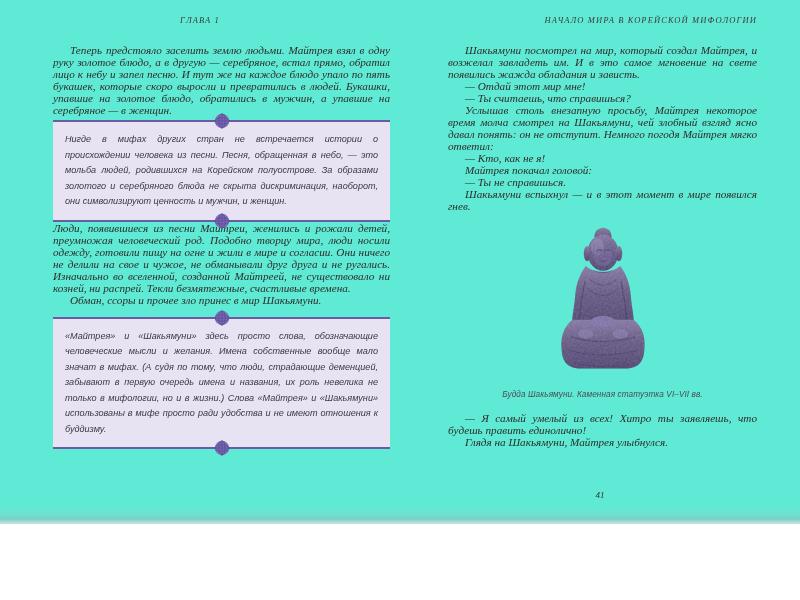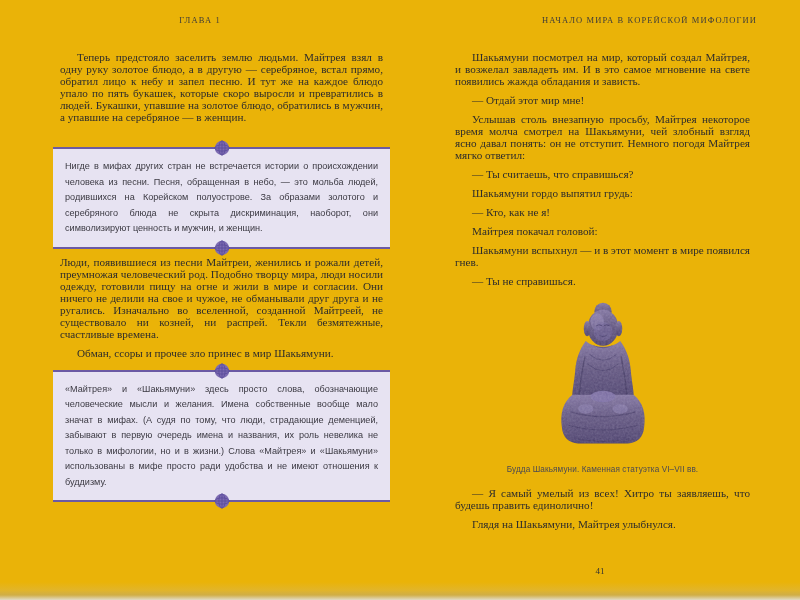--- a/index.html
+++ b/index.html
@@ -1,48 +1,48 @@
 <!DOCTYPE html>
 <html style="--accent-purple: #6b5aa4; --box-background: #e7e3f2; --box-border: #6b5aa4; --ornament-purple: #7d6bb2; --statue-purple: #5e5285;"><head>
 <meta charset="utf-8">
 <style>
   html,body { margin:0; padding:0; background:#ffffff; }
   .spread {
-    position:relative; width:800px; height:600px; background:#eab308;
-    overflow:hidden; font-family:"Liberation Serif", serif; color:#2f2d2b;
+    position:relative; width:800px; height:524px; background:#5eead4;
+    overflow:hidden; font-family:"Liberation Serif", serif; color:#2f2d2b;font-style:italic;
   }
   .page { position:absolute; top:0; height:100%; }
   .page-left  { left:0;   width:400px; }
   .page-right { left:400px; width:400px; }
 
   .running-head {
     position:absolute; top:15px; font-family:"Liberation Serif", serif;
     font-size:8.5px; letter-spacing:1.1px; color:#3e3c3a; white-space:nowrap;
   }
   .rh-left  { left:0; right:0; text-align:center; }
   .rh-right { right:43px; text-align:left; }
 
   .column { position:absolute; top:44px; }
   .column-l { left:53px;  width:337px; }
   .column-r { left:48px;  width:309px; }
 
   .body-text p {
-    margin:7px; font-size:11.2px; text-align:justify; text-indent:17px;
+    margin:0; font-size:11.2px; text-align:justify; text-indent:17px;
     color:#2f2d2b;
   }
   p.no-indent { text-indent:0; }
 
   .info-box {
     position:relative;
     background:var(--box-background, #e7e3f2);
     border-top:2px solid var(--box-border, #6b5aa4);
     border-bottom:2px solid var(--box-border, #6b5aa4);
     padding:10px 12px;
   }
-  .info-box-1 { margin-top:24px; }
+  .info-box-1 { margin-top:4px; }
   .info-box-2 { margin-top:11px; }
   .box-text {
     font-family:"Liberation Sans", sans-serif; font-size:9.1px;
     line-height:15.5px; color:#3b3942; text-align:justify;
   }
   .ornament {
     position:absolute; left:50%; transform:translateX(-50%);
     width:16px; height:16px; line-height:0;
   }
   .ornament.top    { top:-9px; }
@@ -146,27 +146,26 @@
     </div>
 
   </div>
 
   <div class="page page-right">
     <div class="running-head rh-right">НАЧАЛО МИРА В КОРЕЙСКОЙ МИФОЛОГИИ</div>
 
     <div class="column column-r body-text">
       <p>Шакьямуни посмотрел на мир, который создал Майтрея, и возжелал завладеть им. И в это самое мгновение на свете появились жажда обладания и зависть.</p>
       <p>— Отдай этот мир мне!</p>
+      <p>— Ты считаешь, что справишься?</p>
       <p>Услышав столь внезапную просьбу, Майтрея некоторое время молча смотрел на Шакьямуни, чей злобный взгляд ясно давал понять: он не отступит. Немного погодя Майтрея мягко ответил:</p>
-      <p>— Ты считаешь, что справишься?</p>
-      <p>Шакьямуни гордо выпятил грудь:</p>
       <p>— Кто, как не я!</p>
       <p>Майтрея покачал головой:</p>
+      <p>— Ты не справишься.</p>
       <p>Шакьямуни вспыхнул — и в этот момент в мире появился гнев.</p>
-      <p>— Ты не справишься.</p>
 
       <figure class="figure" style="margin-left:0;margin-right:0;text-align:center;">
         <svg viewBox="0 0 96 160" width="92" height="153">
           <defs>
             <linearGradient id="stone" x1="0" y1="0" x2="0" y2="1">
               <stop offset="0" stop-color="#80739f"></stop>
               <stop offset="0.45" stop-color="#60547e"></stop>
               <stop offset="1" stop-color="#4a3f6b"></stop>
             </linearGradient>
             <filter id="grain" x="0" y="0" width="100%" height="100%">

